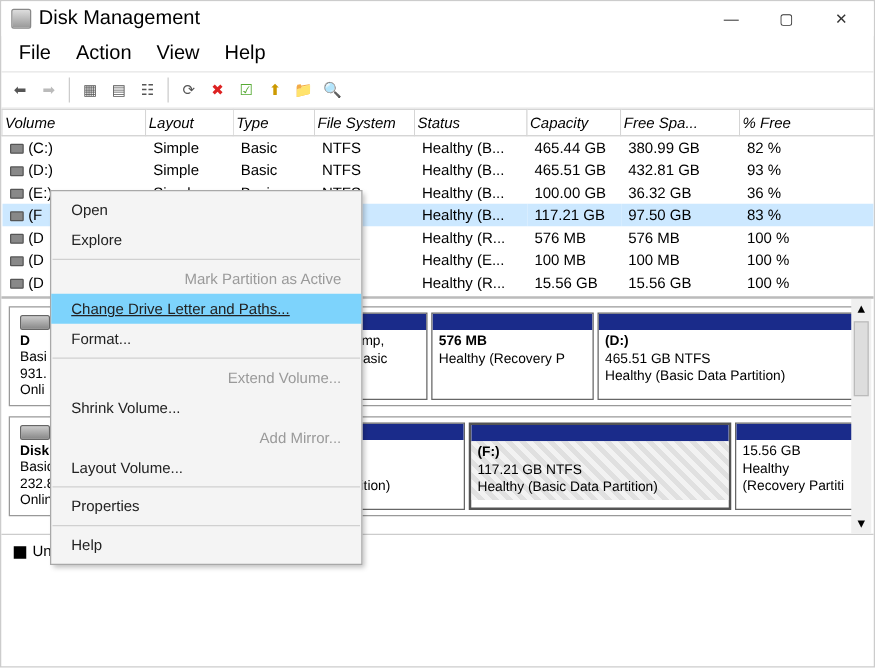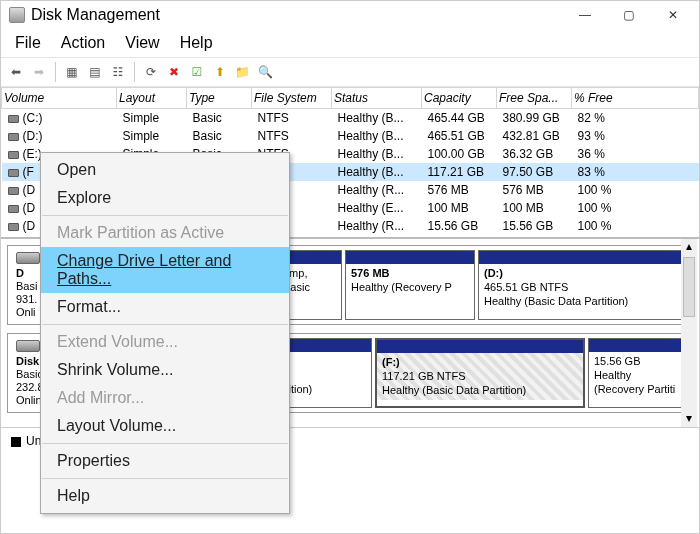--- a/index.html
+++ b/index.html
@@ -85,22 +85,22 @@
   .part.sel { border:2px solid #555; }
   
   .legend { border-top:1px solid #ccc; padding:6px 10px; display:flex; gap:16px; align-items:center; font-size:12px;}
   .legend .sw { width:10px; height:10px; display:inline-block; margin-right:5px; vertical-align:middle;}
   
   .ctxmenu {
     position:absolute; left:40px; top:152px; width:250px;
     background:#f4f4f4; border:1px solid #a8a8a8; box-shadow:2px 2px 4px rgba(0,0,0,.25);
     padding:3px 0; z-index:50;
   }
-  .ctxmenu .mi { padding:5px 16px; font-size:16px; color:#222; }
-  .ctxmenu .mi.disabled { color:#9a9a9a; }
+  .ctxmenu .mi { padding:5px 16px; font-size:12px; color:#222; }
+  .ctxmenu .mi.disabled { color:#9a9a9a;text-align:right; }
   .ctxmenu .mi.hover { background:#7dd3fc;text-decoration:underline; }
   .ctxmenu .msep { height:1px; background:#d0d0d0; margin:3px 1px; }
   .scrollbar-v {
     position:absolute; right:2px; width:16px; background:#f0f0f0;
   }
 </style>
 </head>
 <body>
 
 <div class="titlebar">
@@ -137,21 +137,21 @@
 <div class="table-wrap" style="position:relative">
 <table class="vol-table">
   <thead>
         <tr>
     <th style="width:115px">Volume</th>
     <th style="width:70px">Layout</th>
     <th style="width:65px">Type</th>
     <th style="width:80px">File System</th>
     <th style="width:90px">Status</th>
     <th style="width:75px">Capacity</th>
-    <th style="width:75px">Free Spa...</th>
+    <th style="width:95px">Free Spa...</th>
     <th>% Free</th>
   </tr>
       </thead>
   <tbody id="vol-body">
         <tr>
           <td><span class="drive-ico"></span>(C:)</td>
           <td>Simple</td>
           <td>Basic</td>
           <td>NTFS</td>
           <td>Healthy (B...</td>

